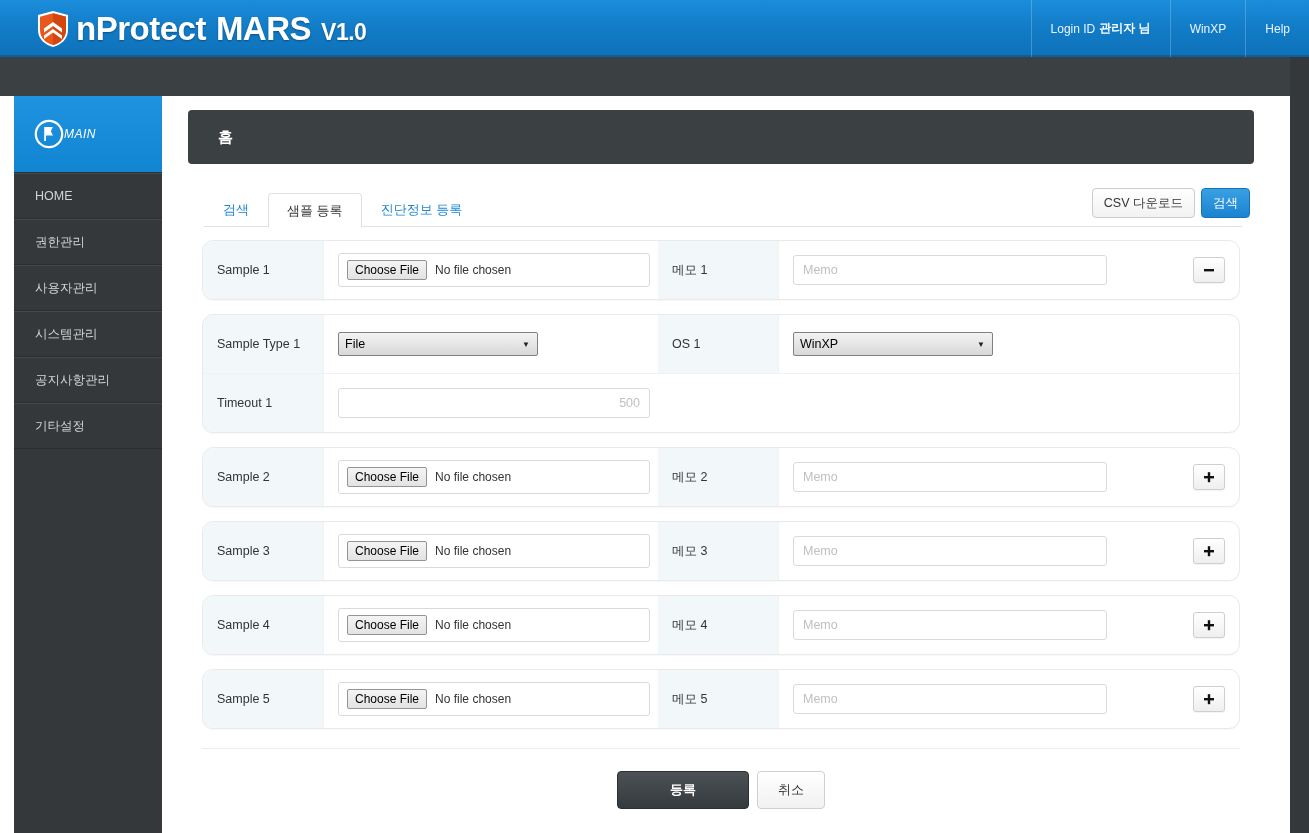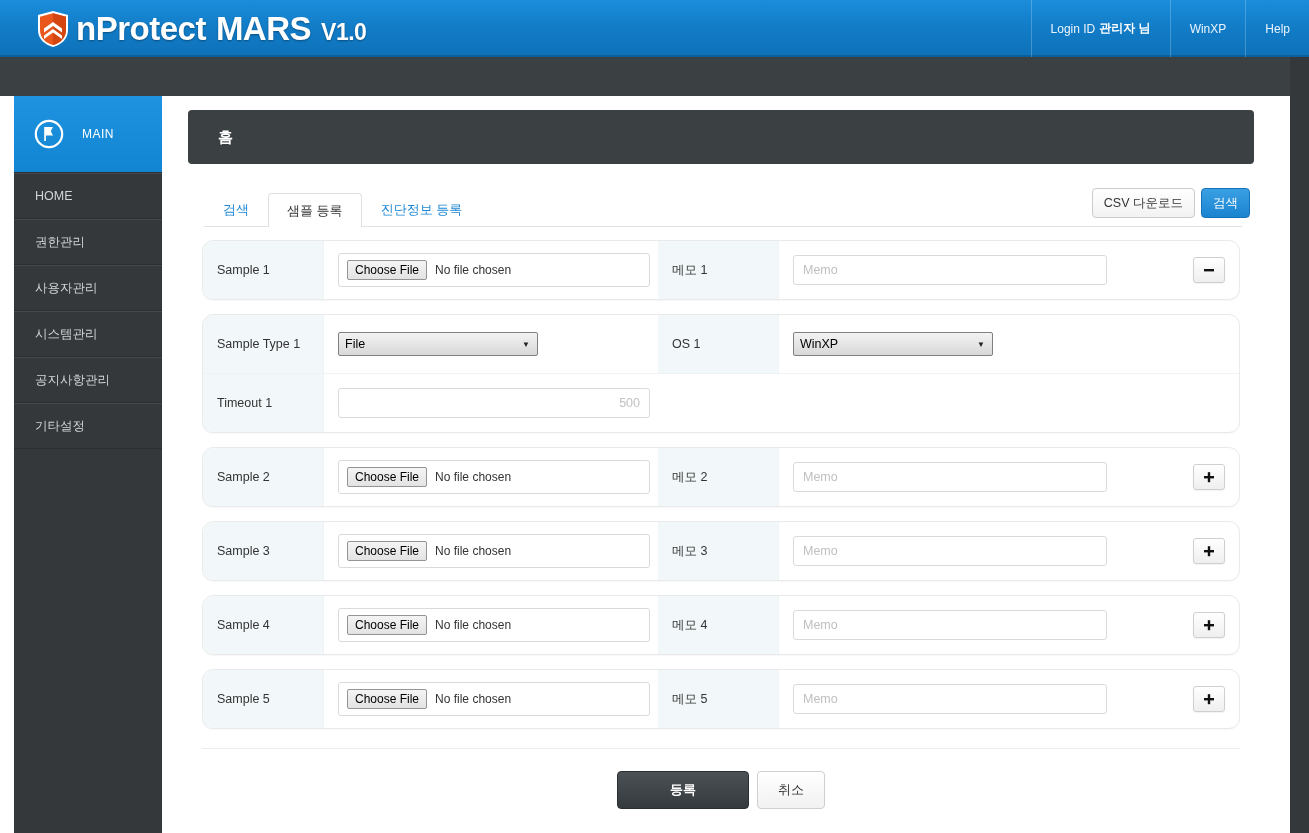--- a/index.html
+++ b/index.html
@@ -71,22 +71,23 @@
   .side-main {
     height: 77px;
     background: linear-gradient(to bottom, #1f93e0 0%, #1184d2 100%);
     display: flex; align-items: center;
     padding-left: 20px;
     border-bottom: 1px solid #2c3033;
     cursor: pointer;
   }
   .main-icon { width: 30px; height: 30px; flex: none; }
   .side-main-label {
-    color: #ffffff; font-size: 12px; margin-left: 18px;
+    color: #ffffff; font-size: 12px; margin-left: 0;
     letter-spacing: .5px;
+    font-style: italic;
   }
   .side-item {
     height: 46px;
     display: flex; align-items: center;
     padding-left: 21px;
     color: #d2d5d7;
     font-size: 12.5px;
     border-bottom: 1px solid #2a2e30;
     border-top: 1px solid #44494c;
     cursor: pointer;

